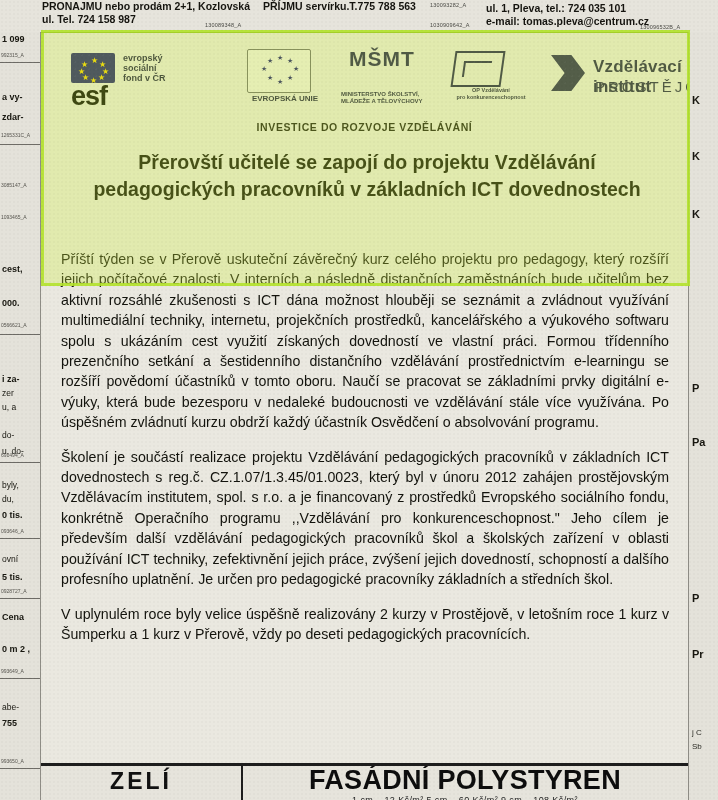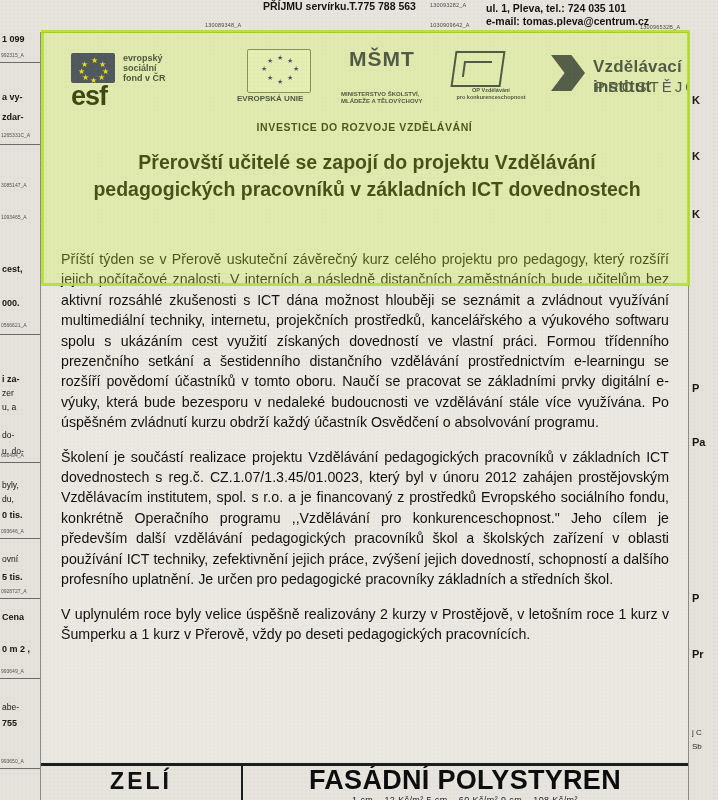--- a/index.html
+++ b/index.html
@@ -164,21 +164,21 @@
   .eu-flag {
     position: absolute; left: 10px; top: 0;
     width: 62px; height: 42px;
     border: 1px solid #6b6b6b;
     background: #f0eee6;
     border-radius: 2px;
   }
   .eu-star { position: absolute; color: #13136b; font-size: 7px; line-height: 7px; }
   .eu-cap {
     position: absolute; left: 0; top: 45px;
-    width: 96px; 
+    width: 96px; text-align: center;
     font-size: 8px; font-weight: bold; color: #14143c;
   }
 
   
   .logo-msmt { left: 300px; top: 2px; width: 92px; height: 64px; }
   .msmt-mark {
     position: absolute; left: 8px; top: 0;
     font-size: 21px; font-weight: bold; color: #1b1b4a;
     letter-spacing: 1px; line-height: 19px;
   }
@@ -299,20 +299,21 @@
     background-position: 0 0, 2px 3px;
     opacity: .6;
   }
 </style>
 </head>
 <body>
 
 <div class="page">
 
   <div class="top-strip">
+    <div class="cell c1">PRONAJMU nebo prodám 2+1, Kozlovská ul. Tel. 724 158 987</div>
     <div class="tiny-code" style="left:205px; top:22px;">130089348_A</div>
     <div class="cell c2">PŘÍJMU servírku.T.775 788 563</div>
     <div class="tiny-code" style="left:430px; top:2px;">130093282_A</div>
     <div class="tiny-code" style="left:430px; top:22px;">1030909642_A</div>
     <div class="cell c3" style="top:2px">ul. 1, Pleva, tel.: 724 035 101</div>
     <div class="cell c3" style="top:15px">e-mail: tomas.pleva@centrum.cz</div>
     <div class="tiny-code" style="left:640px; top:24px;">130096532B_A</div>
   </div>
 
   <div class="left-col">

